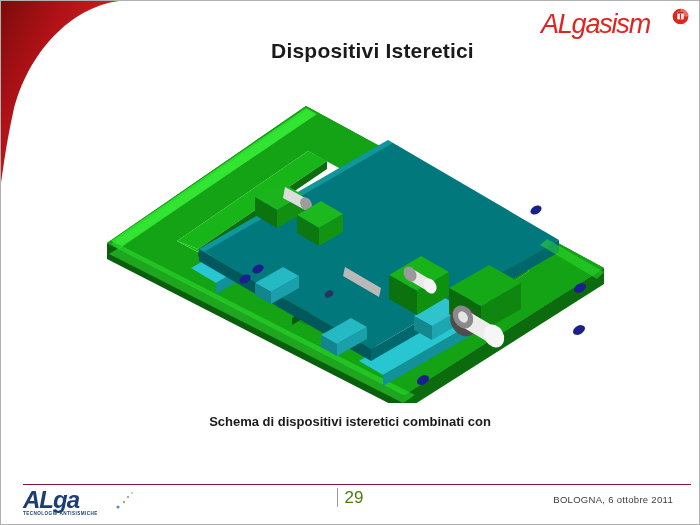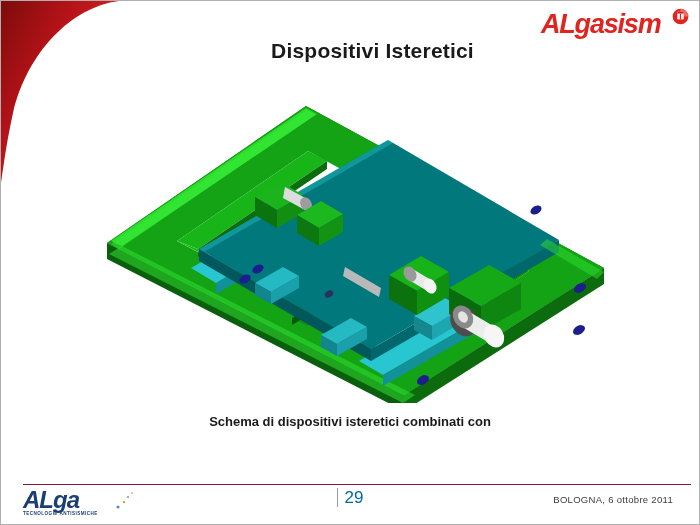--- a/index.html
+++ b/index.html
@@ -52,21 +52,21 @@
     position: absolute;
     right: 8px;
     top: 6px;
     width: 150px;
     height: 34px;
   }
   .brand-text {
     position: absolute;
     left: 0; top: 2px;
     font-size: 27px;
-    font-weight: bold;
+    font-weight: normal;
     font-style: italic;
     color: #e02420;
     letter-spacing: -1.2px;
     line-height: 30px;
     white-space: nowrap;
   }
   .brand-badge {
     position: absolute;
     right: 2px; top: 1px;
     width: 17px; height: 17px;
@@ -143,21 +143,21 @@
     display: inline-block;
     width: 1px;
     height: 19px;
     background: #9a9a9a;
     vertical-align: -4px;
     margin-right: 7px;
   }
   .page-num {
     display: inline-block;
     font-size: 17px;
-    color: #0369a1;
+    color: #4d7c0f;
   }
   .footer-date {
     position: absolute;
     right: 26px;
     top: 493px;
     font-size: 9.5px;
     color: #3a3a3a;
     letter-spacing: 0.3px;
   }
 </style>

